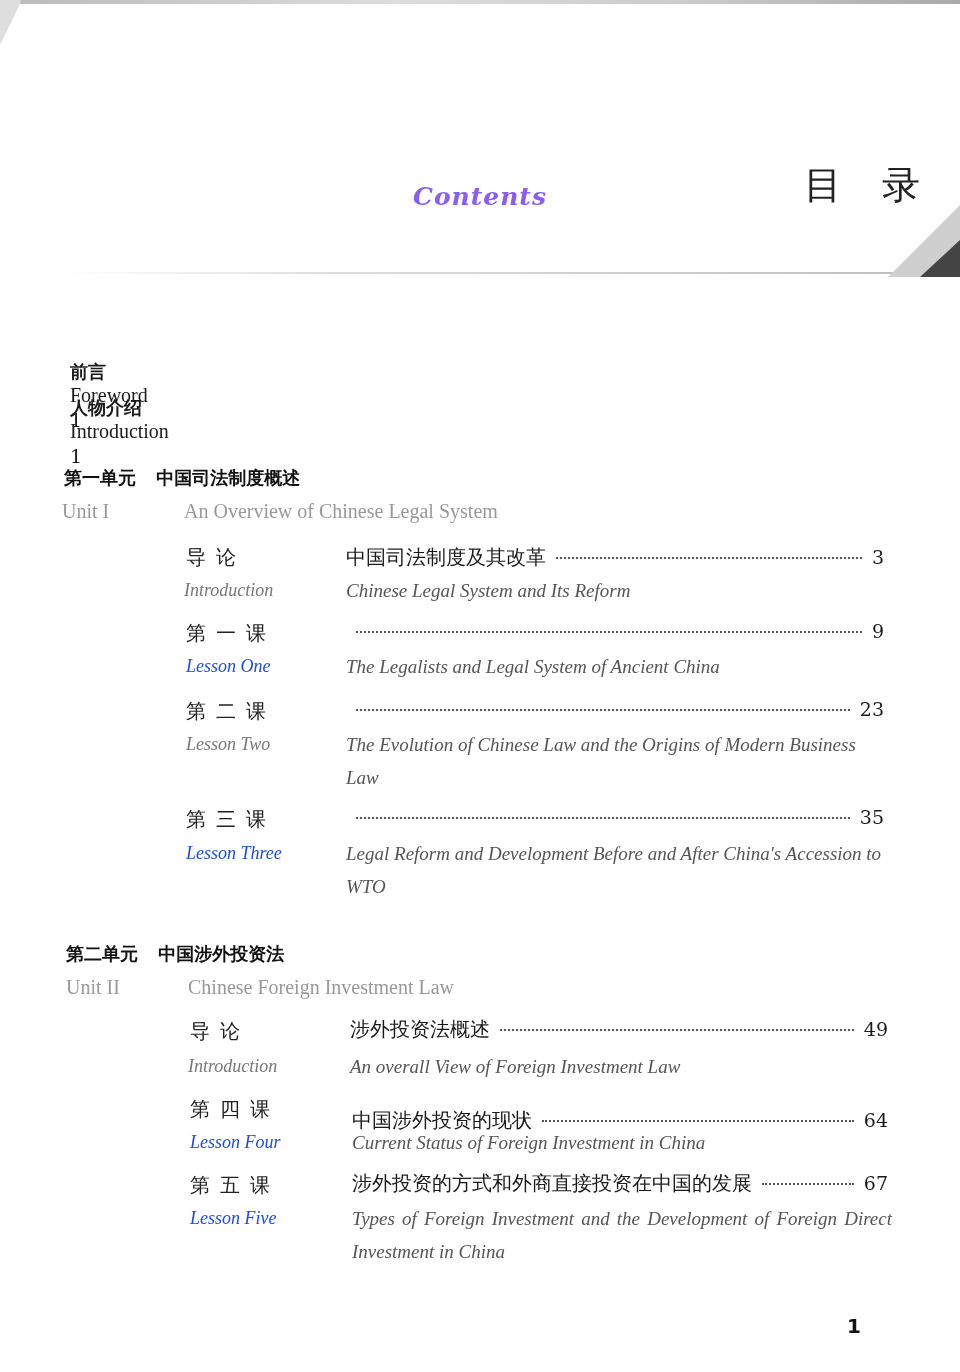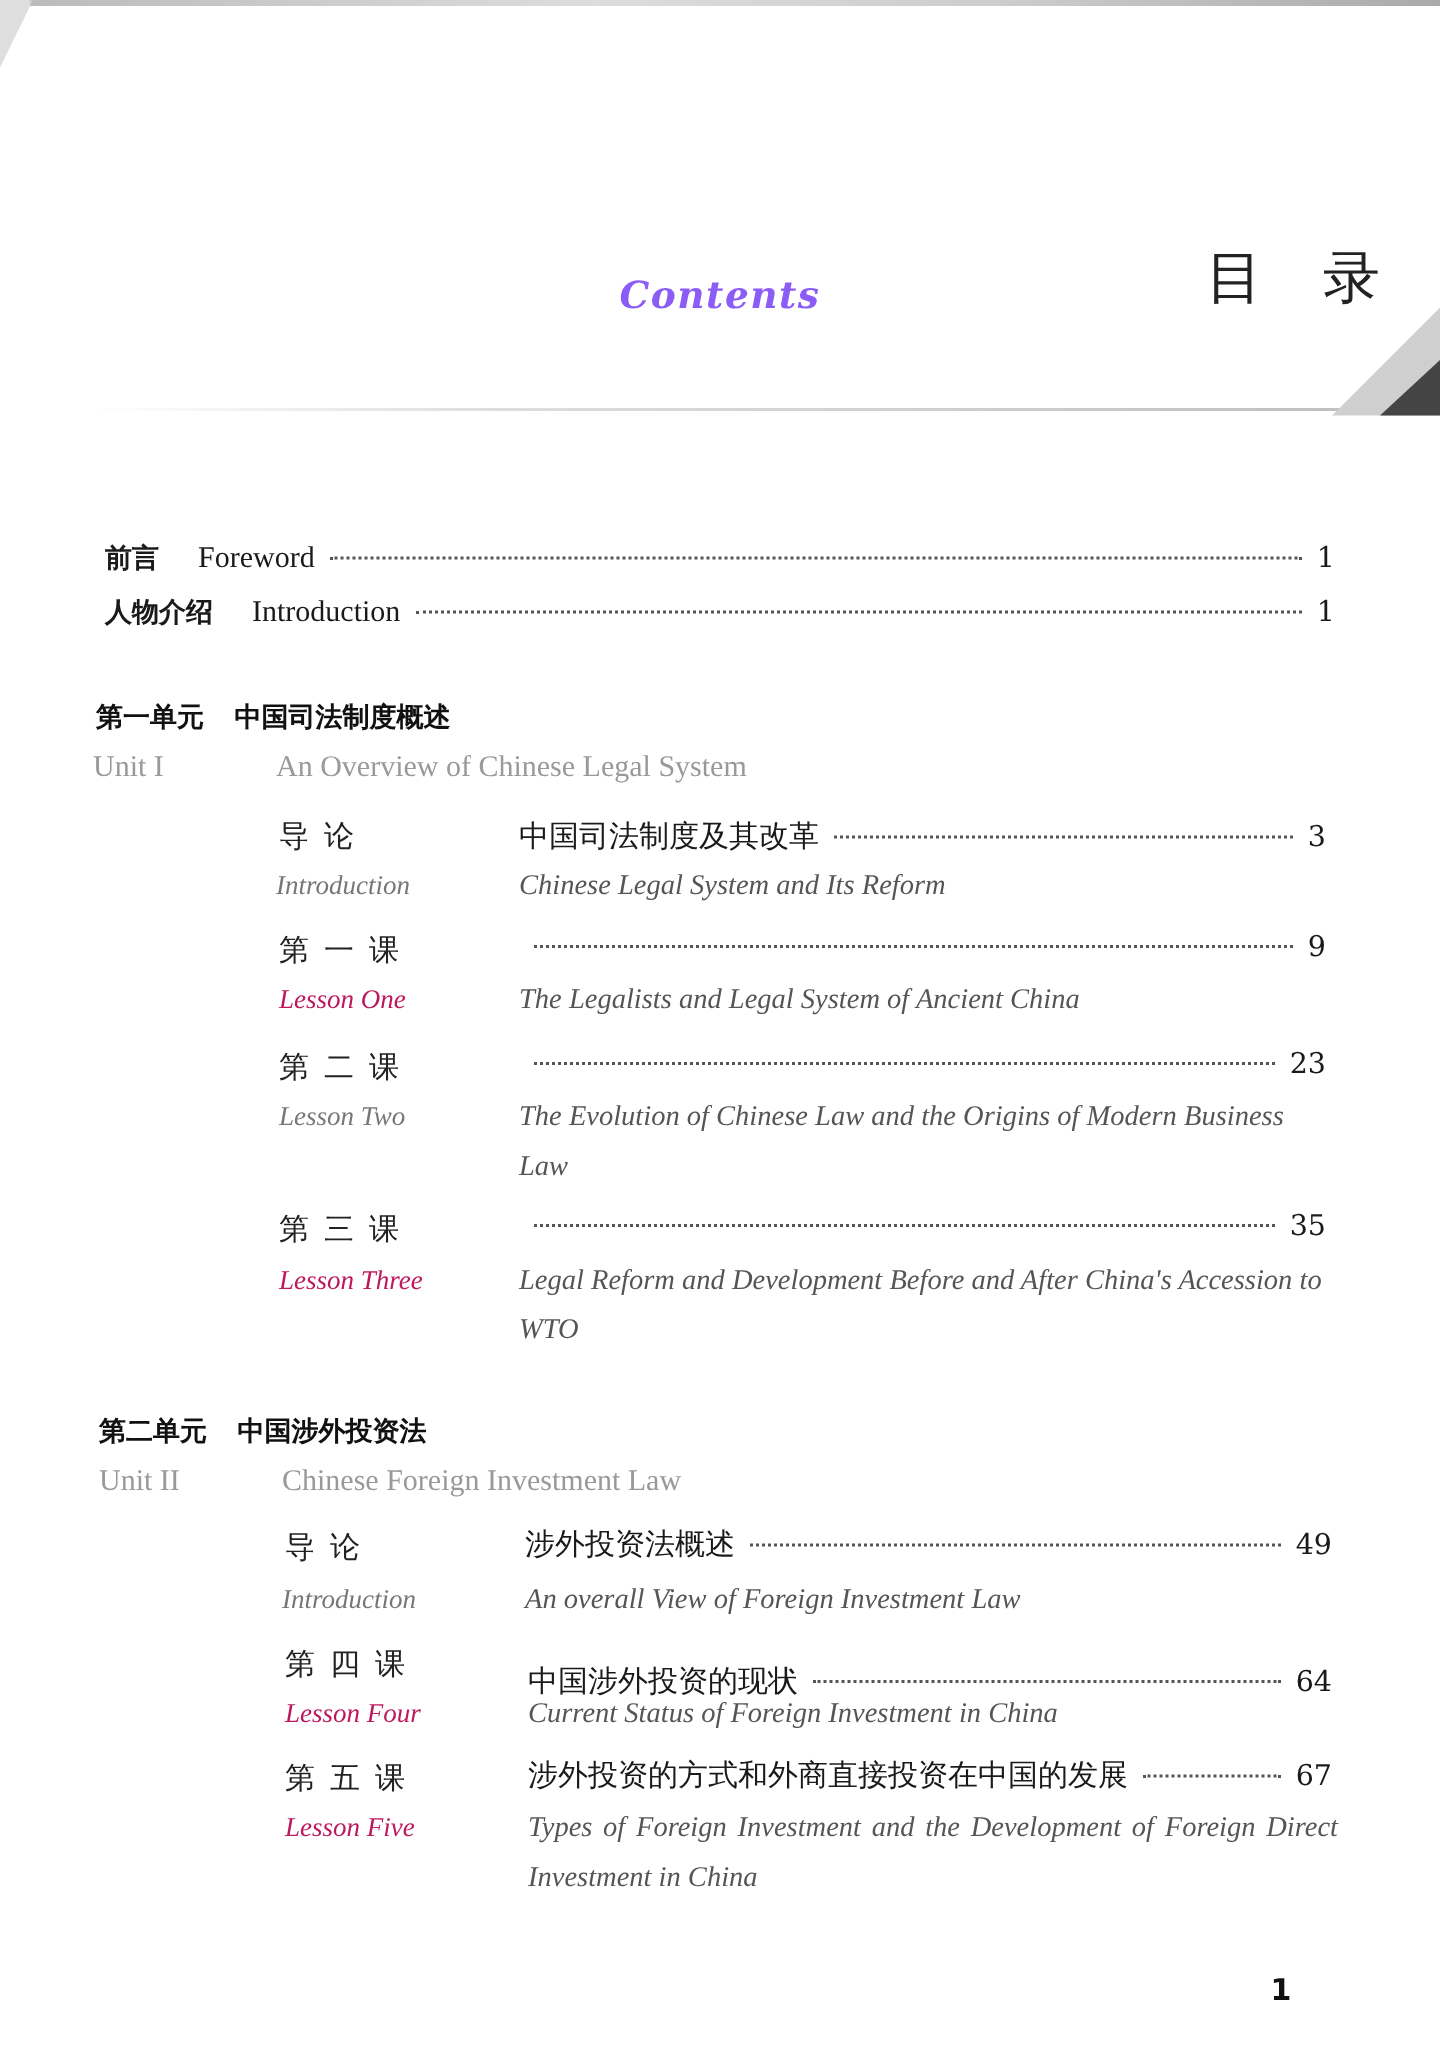--- a/index.html
+++ b/index.html
@@ -21,33 +21,33 @@
 
   .title-cn { position: absolute; top: 128px; left: 0; width: 960px; text-align: right;
     font-size: 38px; letter-spacing: 40px; padding-left: 40px; box-sizing: border-box; color: #222; margin-top: 32px; }
   .title-en { position: absolute; top: 182px; left: 0; width: 960px; text-align: center;
     font-size: 25px; font-weight: bold; font-style: italic; letter-spacing: 1px; color: #8b5cf6; }
 
   .row { position: absolute; display: flex; align-items: baseline; }
   .dots { flex: 1; border-bottom: 2px dotted #555; margin: 0 10px; transform: translateY(-5px); }
   .pg { font-size: 19px; }
 
-  .front { left: 70px; width: 820px; font-size: 19px; }
+  .front { left: 60px; width: 820px; font-size: 19px; flex-direction: column; }
   .front .cn { font-family: "DejaVu Sans", sans-serif; font-weight: bold; font-size: 18px; margin-right: 26px; }
   .front .en { font-family: "Liberation Serif", serif; font-size: 20px; }
 
   .unit-cn { position: absolute; font-family: "DejaVu Sans", sans-serif; font-weight: bold; font-size: 18px; color: #111; text-align: center; }
   .unit-cn .label { margin-right: 14px; }
   .unit-en { position: absolute; font-family: "Liberation Serif", serif; font-size: 20px; color: #999; }
   .unit-en .label { display: inline-block; width: 122px; }
 
   .lesson-label-cn { position: absolute; font-size: 20px; color: #222; letter-spacing: 10px; }
   .lesson-label-en { position: absolute; font-size: 18px; font-style: italic; color: #777;
     font-family: "Liberation Serif", serif; }
-  .lesson-label-en.faint { color: #be185d; font-style: italic; }
+  .lesson-label-en.faint { color: #1d4ed8; font-style: italic; }
   .lesson-cn { font-size: 20px; }
   .lesson-en { position: absolute; font-family: "Liberation Serif", serif; font-style: italic;
     font-size: 19px; color: #555; line-height: 33px; }
 
   .page-number { position: absolute; left: 847px; top: 1314px; font-family: "DejaVu Sans", sans-serif;
     font-weight: bold; font-size: 20px; color: #111; }
 </style>
 </head>
 <body>
 

